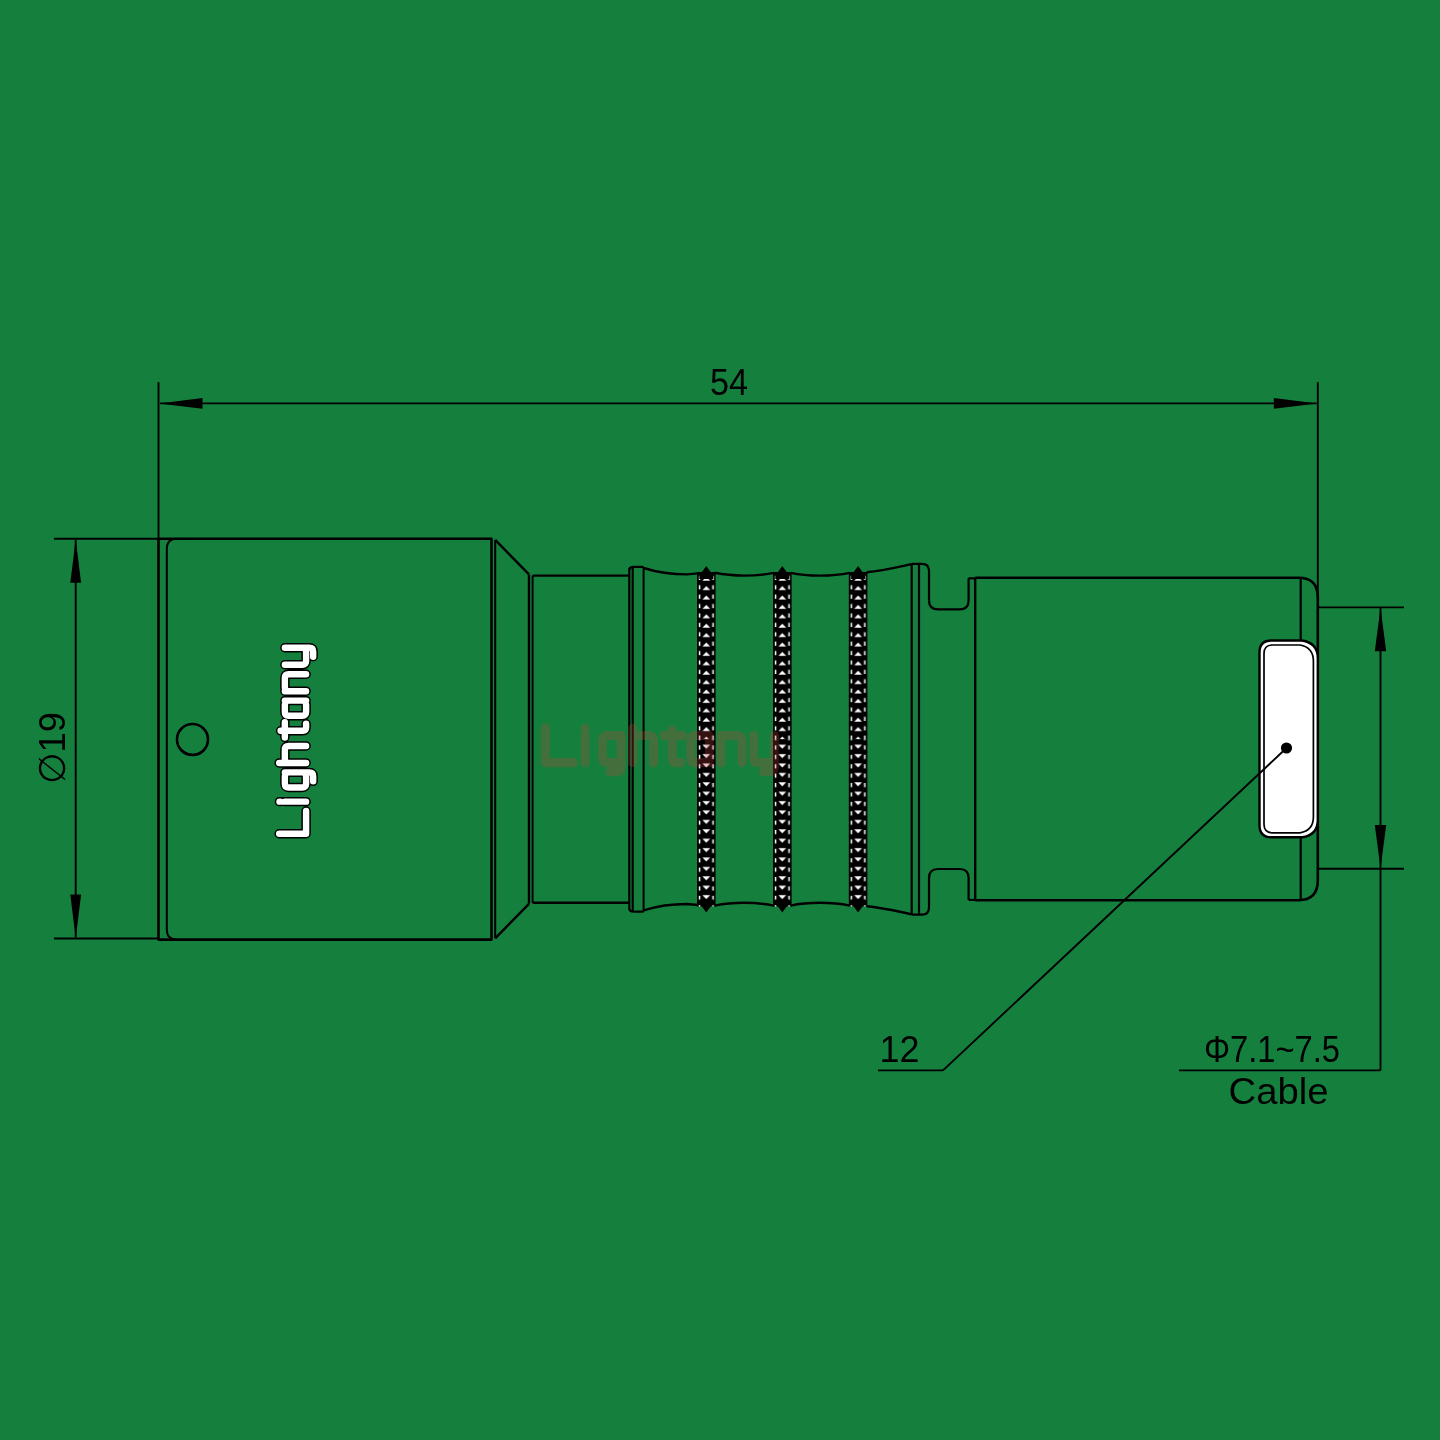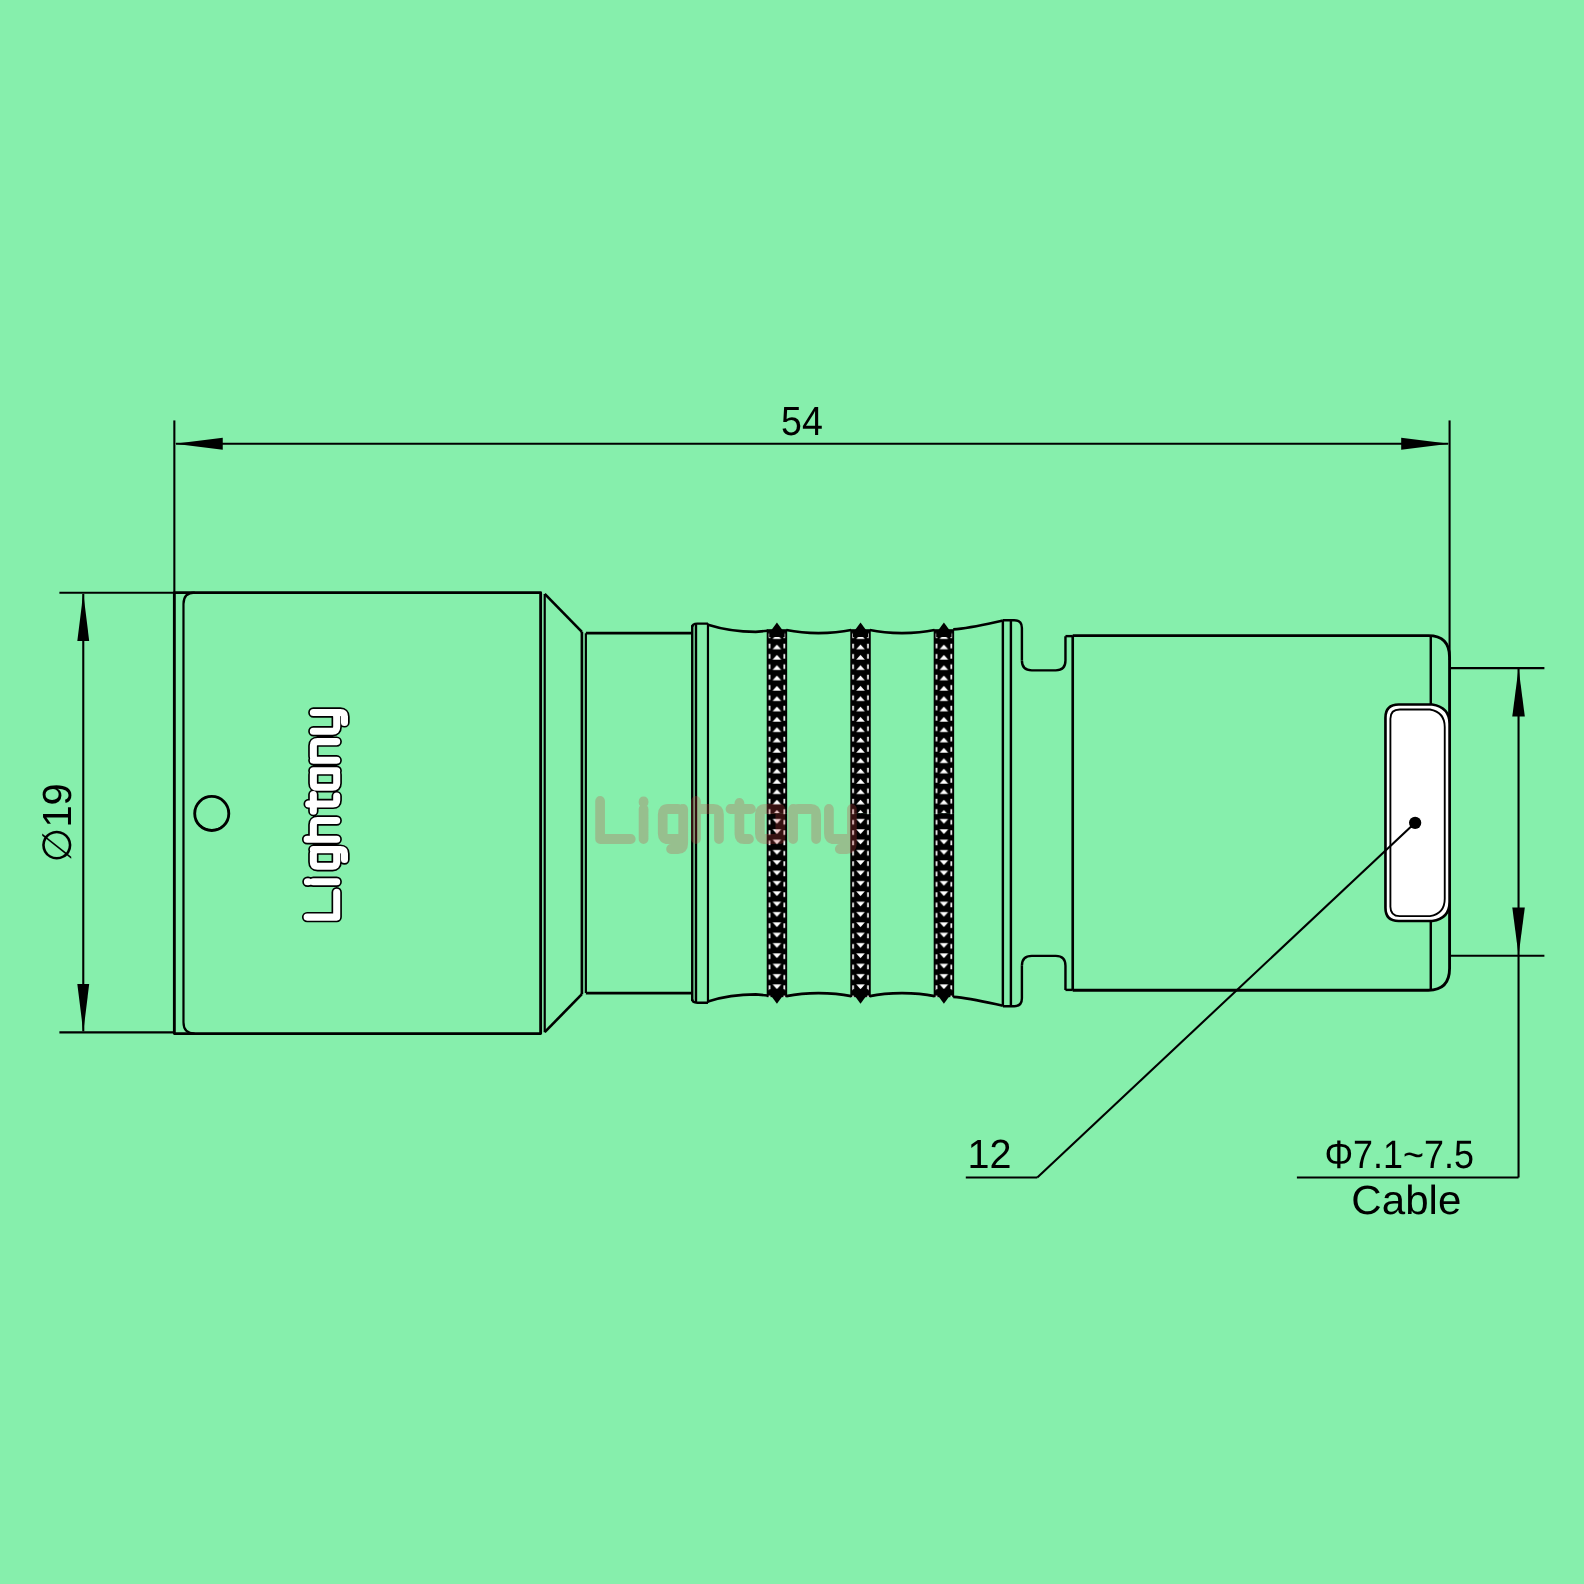--- a/index.html
+++ b/index.html
@@ -1,16 +1,16 @@
 <!DOCTYPE html>
 <html><head>
 <meta charset="utf-8">
 <style>
   html,body{margin:0;padding:0;background:#fff;}
-  .page{position:relative;width:1440px;height:1440px;background:#86efac;overflow:hidden;}
+  .page{position:relative;width:1440px;height:1440px;background:#15803d;overflow:hidden;}
   svg{position:absolute;left:0;top:0;}
   text{font-family:"Liberation Sans", sans-serif;}
 </style>
 </head>
 <body>
 <div class="page">
 <svg width="1440" height="1440" viewBox="0 0 1440 1440">
 <defs>
 
   <pattern id="knurl" width="18.6" height="9.4" patternUnits="userSpaceOnUse">

